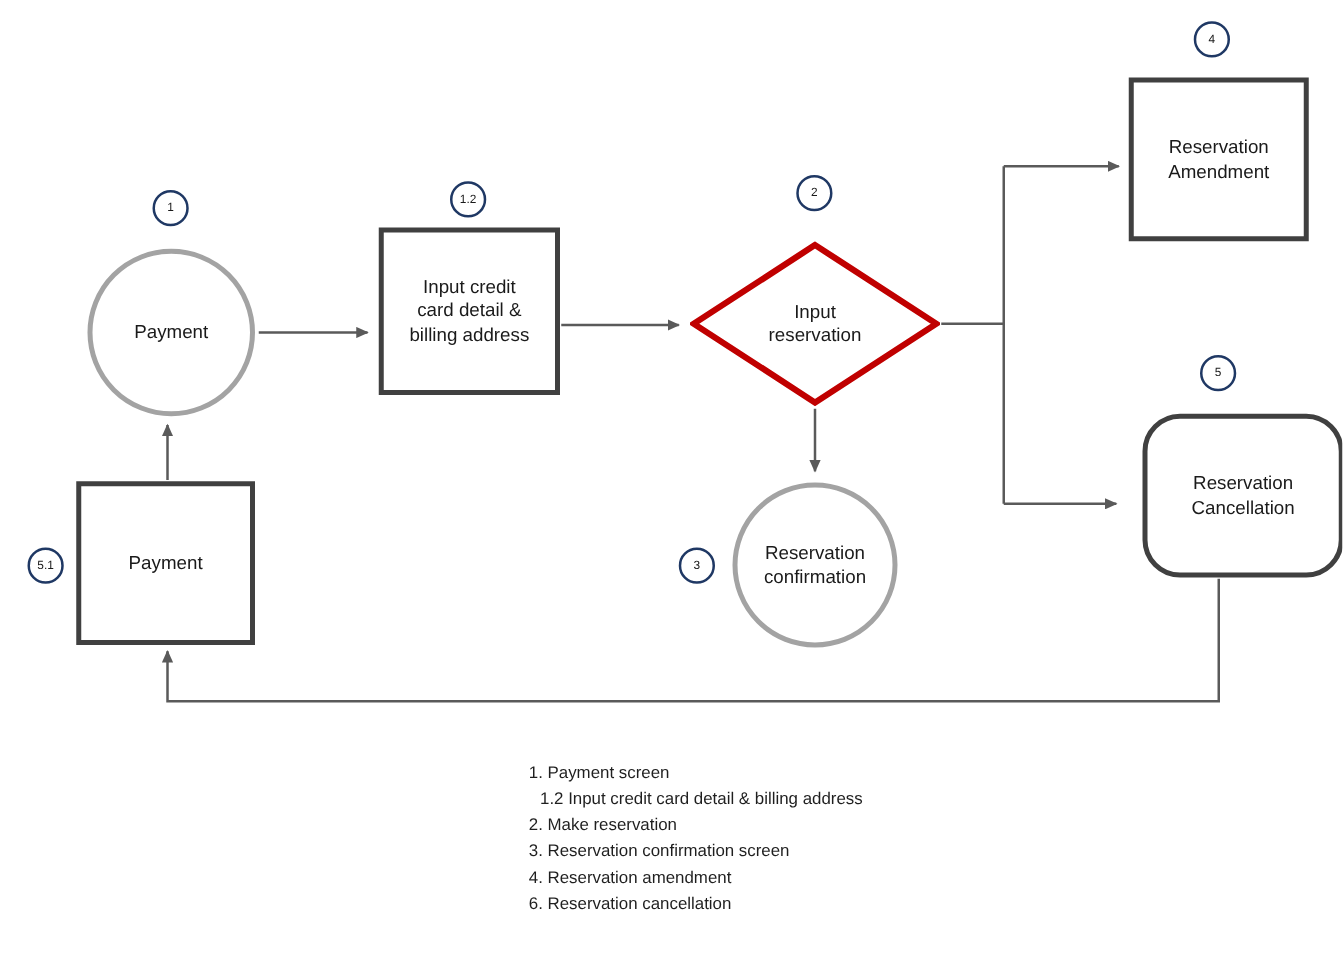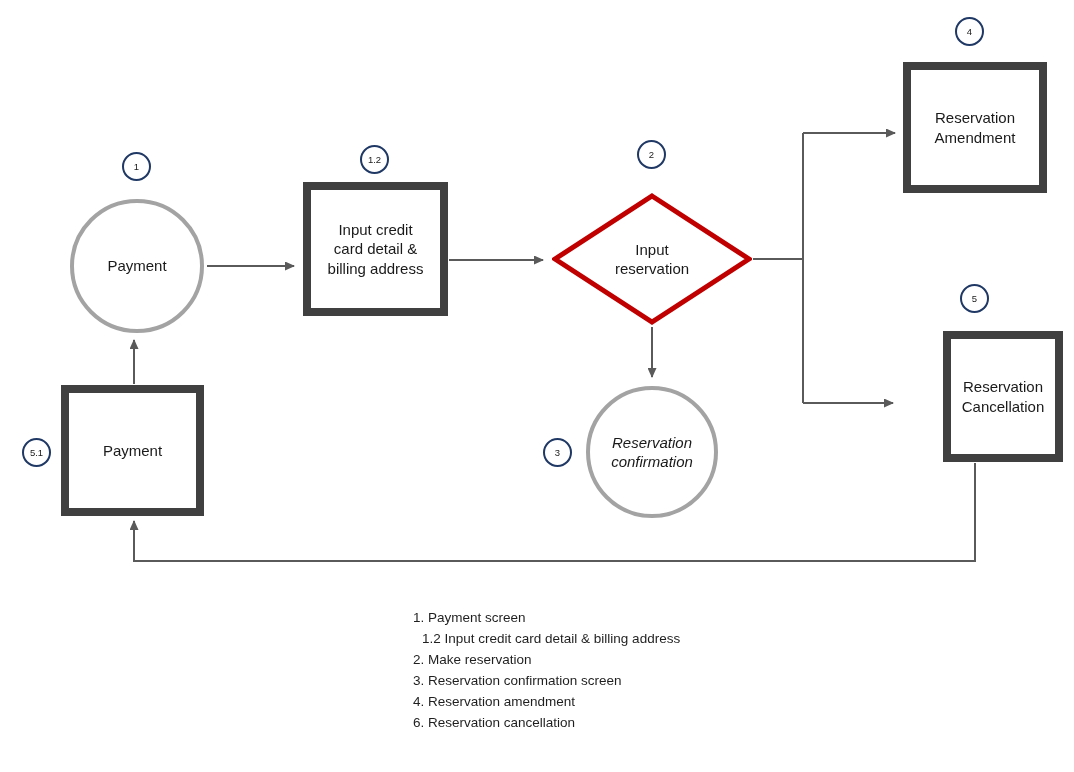--- a/index.html
+++ b/index.html
@@ -19,32 +19,32 @@
     display: flex;
     align-items: center;
     justify-content: center;
     text-align: center;
     color: #1a1a1a;
     font-size: 15px;
     line-height: 1.3;
     z-index: 2;
   }
   .circle  { border: 4px solid #a3a3a3; border-radius: 50%; }
-  .rect    { border: 8px solid #404040; }
+  .rect    { border: 4px solid #404040; }
   .node-payment       { left: 70px;  top: 199px; width: 134px; height: 134px; }
   .node-input         { left: 303px; top: 182px; width: 145px; height: 134px; }
   .node-input .lbl    { width: 98px; }
   .node-diamond       { left: 552px; top: 193px; width: 200px; height: 132px; background: transparent; border: none; }
   .node-diamond svg   { position: absolute; left: 0; top: 0; }
   .node-diamond .lbl  { position: relative; width: 110px; }
   .node-confirmation  { left: 586px; top: 386px; width: 132px; height: 132px; }
-  .node-confirmation .lbl { width: 108px; font-style: italic; }
+  .node-confirmation .lbl { width: 108px; }
   .node-amendment     { left: 903px; top: 62px;  width: 144px; height: 131px; }
   .node-amendment .lbl { width: 100px; }
-  .node-cancellation  { left: 943px; top: 331px; width: 120px; height: 131px; }
+  .node-cancellation  { left: 914px; top: 331px; width: 161px; height: 131px; border-radius: 30px; }
   .node-cancellation .lbl { width: 100px; }
   .node-refund        { left: 61px;  top: 385px; width: 143px; height: 131px; }
   .badge {
     position: absolute;
     width: 29px; height: 29px;
     box-sizing: border-box;
     border: 2px solid #1f3864;
     border-radius: 50%;
     background: #ffffff;
     display: flex;
@@ -56,21 +56,21 @@
   }
   .badge-1   { left: 122px; top: 152px; }
   .badge-1-2 { left: 360px; top: 145px; }
   .badge-2   { left: 637px; top: 140px; }
   .badge-3   { left: 543px; top: 438px; }
   .badge-4   { left: 955px; top: 17px;  }
   .badge-5   { left: 960px; top: 284px; }
   .badge-5-1 { left: 22px;  top: 438px; }
   #legend {
     position: absolute;
-    left: 413px;
+    left: 423px;
     top: 607px;
     z-index: 2;
     font-size: 13.5px;
     color: #1f1f1f;
   }
   #legend .row { line-height: 21px; white-space: nowrap; }
   #legend .row.indent { padding-left: 9px; text-align: right; }
 </style>
 </head>
 <body>

